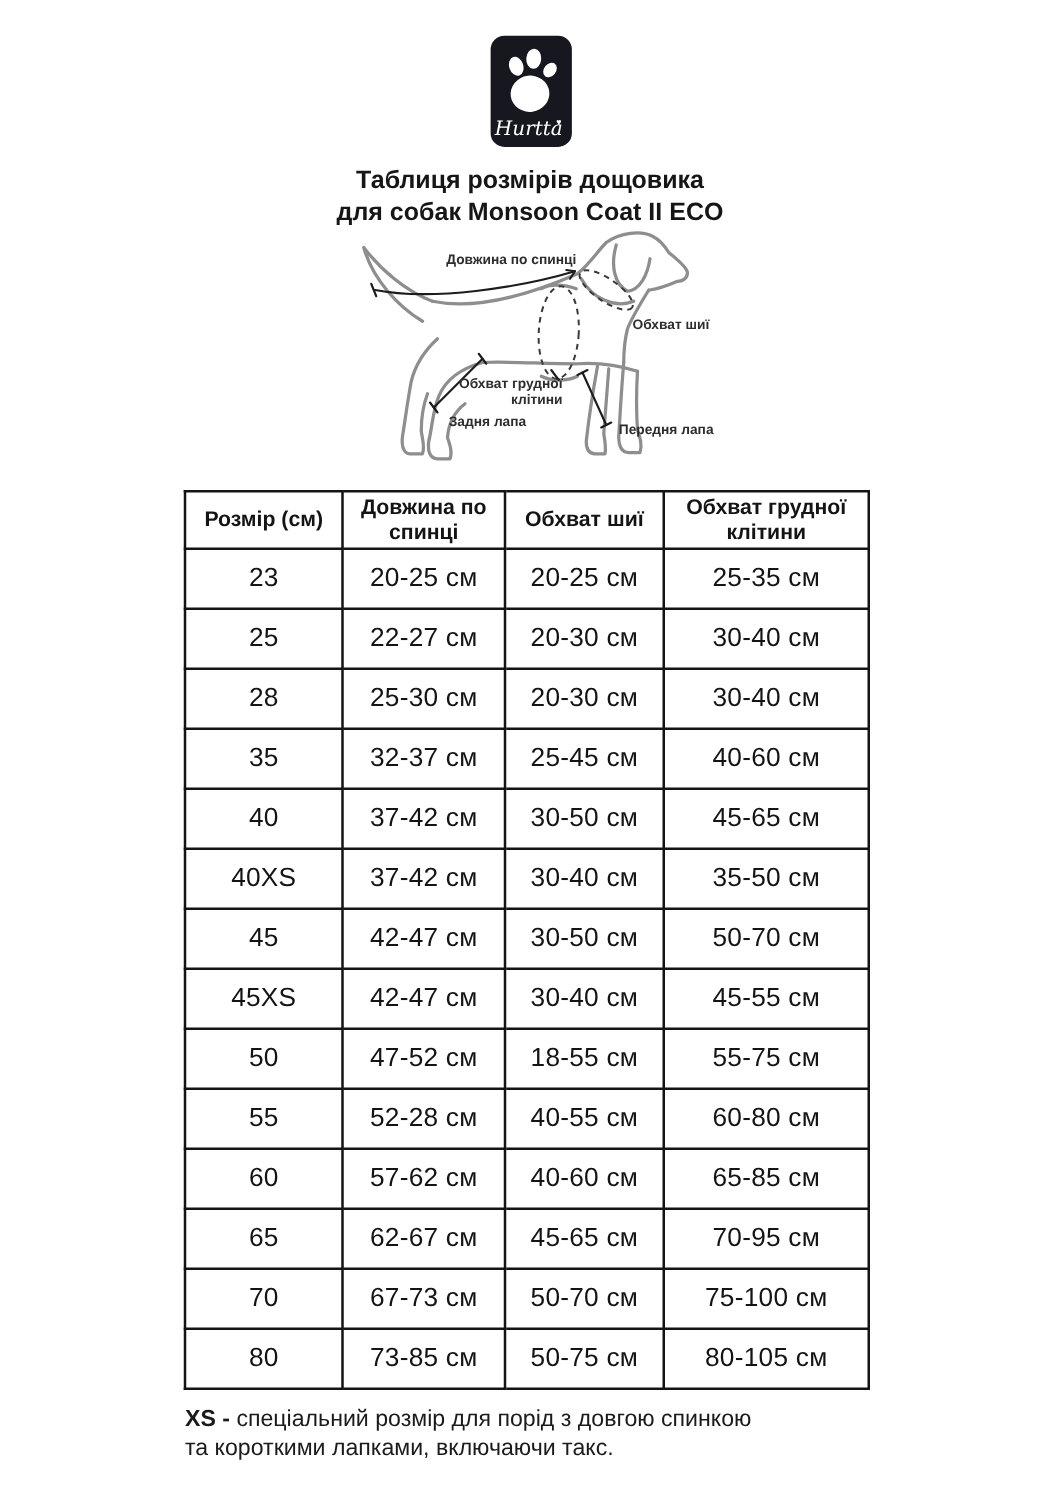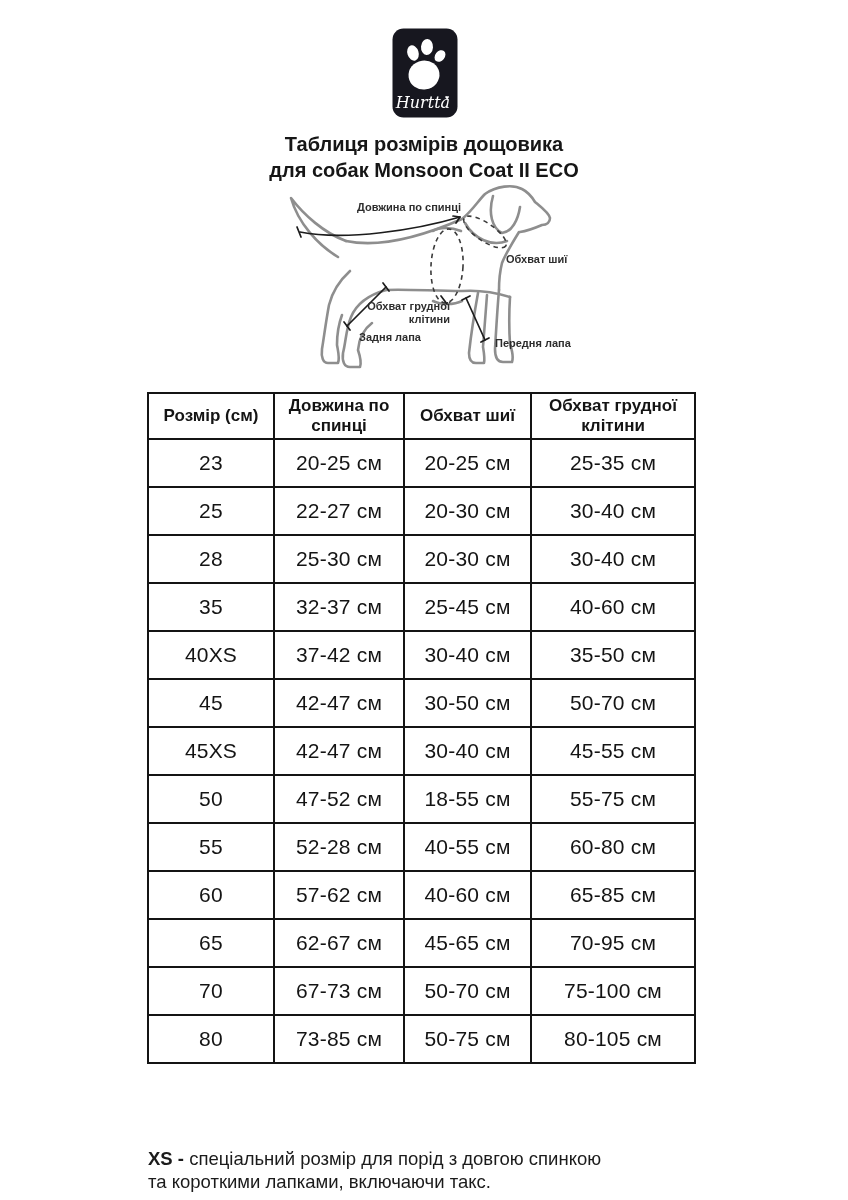--- a/index.html
+++ b/index.html
@@ -22,21 +22,21 @@
     position:absolute;left:147px;top:392px;border-collapse:collapse;table-layout:fixed;
   }
   .size-table th,.size-table td{
     border:2px solid #141414;text-align:center;vertical-align:middle;
     padding:2px 6px;background:#fff;
   }
   .size-table th{font-size:17px;font-weight:700;height:40px;line-height:20px;}
   .size-table td{font-size:21px;font-weight:400;height:42px;letter-spacing:0.2px;border-radius:17px;}
   
   .footnote{
-    position:absolute;left:148px;top:1148px;width:600px;
+    position:absolute;left:148px;top:1124px;width:600px;
     font-size:18.5px;line-height:22.5px;color:#1b1b1b;
   }
   .fn-b{font-weight:700;}
 </style>
 </head>
 <body>
 
 <div class="page">
 
   <div class="logo">
@@ -155,20 +155,26 @@
           <td>20-30 см</td>
           <td>30-40 см</td>
         </tr>
         <tr>
           <td>35</td>
           <td>32-37 см</td>
           <td>25-45 см</td>
           <td>40-60 см</td>
         </tr>
         <tr>
+          <td>40</td>
+          <td>37-42 см</td>
+          <td>30-50 см</td>
+          <td>45-65 см</td>
+        </tr>
+        <tr>
           <td>40XS</td>
           <td>37-42 см</td>
           <td>30-40 см</td>
           <td>35-50 см</td>
         </tr>
         <tr>
           <td>45</td>
           <td>42-47 см</td>
           <td>30-50 см</td>
           <td>50-70 см</td>

